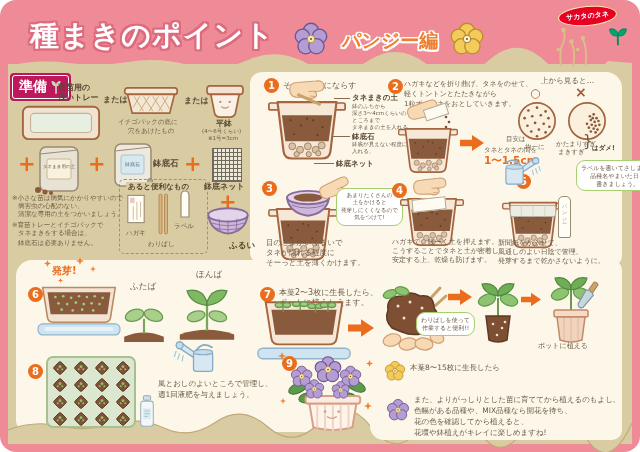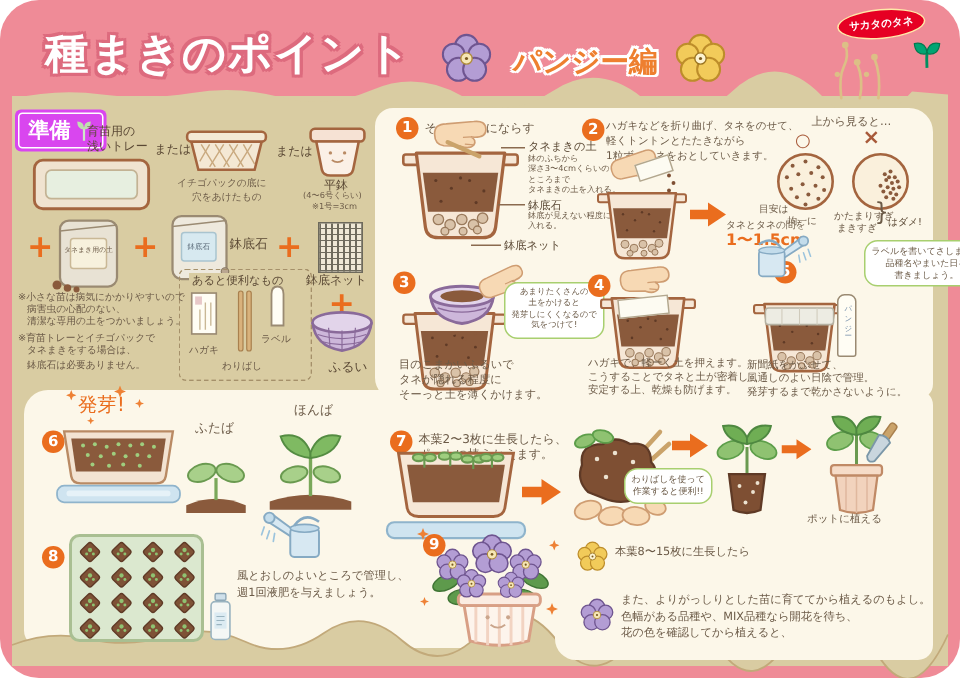--- a/index.html
+++ b/index.html
@@ -1,27 +1,27 @@
 <!DOCTYPE html>
 <html><head>
 <meta charset="utf-8">
 <style>
   html,body{margin:0;padding:0;background:#fff}
-  #stage{position:relative;width:640px;height:452px;background:#ef8b97;border-radius:26px;overflow:hidden;
+  #stage{position:relative;width:640px;height:452px;background:#ef8b97;border-radius:16px;overflow:hidden;
          font-family:"DejaVu Sans",sans-serif}
   .abs{position:absolute}
   svg.abs{display:block;overflow:visible}
   .panel{position:absolute;background:#fcf7e9}
   .t{position:absolute;font-size:7px;line-height:9.2px;color:#6b5a47;white-space:nowrap}
   .fs65{font-size:6.5px;line-height:8.2px}
   .fs55{font-size:5.5px;line-height:7px}
   .fs75{font-size:7.5px;line-height:9.6px}
   .fs8{font-size:8px;line-height:10px}
   .fs85{font-size:8.5px;line-height:10.6px}
-  .bld{font-weight:normal;color:#5a4834}
+  .bld{font-weight:bold;color:#5a4834}
   .org{color:#ea6d1e}
   .num{position:absolute;width:15px;height:15px;border-radius:50%;background:#ea6d1e;color:#fff;
        font-size:10px;font-weight:bold;text-align:center;line-height:15px}
   .plus{position:absolute;color:#ea6d1e;font-size:21px;font-weight:bold;line-height:20px}
   .bubble{position:absolute;background:#fff;border:1.5px solid #a8cf6f;border-radius:9px;
           color:#6b5a47;text-align:center;padding:3px 4px;white-space:nowrap}
   .mesh{position:absolute;border:1px solid #6e6a5c;background:
         repeating-linear-gradient(0deg,#6e6a5c 0 1px,transparent 1px 4px),
         repeating-linear-gradient(90deg,#6e6a5c 0 1px,transparent 1px 4px),#efe8d6}
   .dashbox{position:absolute;border:1.5px dashed #a5906a;border-radius:5px}
@@ -30,21 +30,21 @@
   .labelstick span{writing-mode:vertical-rl;font-size:5px;color:#7a93ad;letter-spacing:1px;padding-top:3px}
   .ln{position:absolute;height:1px;background:#8a6a4f}
   .hdr-title{position:absolute;font-size:29px;font-weight:bold;color:#fff;letter-spacing:1px;white-space:nowrap;
      text-shadow:2px 0 0 #dd6b7e,-2px 0 0 #dd6b7e,0 2px 0 #dd6b7e,0 -2px 0 #dd6b7e,
                  2px 2px 0 #dd6b7e,-2px -2px 0 #dd6b7e,2px -2px 0 #dd6b7e,-2px 2px 0 #dd6b7e}
   .hdr-ed{position:absolute;font-size:19px;font-weight:bold;color:#ee7f2f;white-space:nowrap;
      text-shadow:1.5px 0 0 #fff,-1.5px 0 0 #fff,0 1.5px 0 #fff,0 -1.5px 0 #fff,
                  1.5px 1.5px 0 #fff,-1.5px -1.5px 0 #fff,1.5px -1.5px 0 #fff,-1.5px 1.5px 0 #fff}
   .brand{position:absolute;background:#e60023;border:1.5px solid #ffe9a8;border-radius:50%;
          color:#fff;font-size:7px;font-weight:bold;padding:4px 7px;white-space:nowrap;transform:rotate(-5deg)}
-  .badge{position:absolute;background:#d946ef;border-radius:4px;padding:2px;display:flex;align-items:center}
+  .badge{position:absolute;background:#be185d;border-radius:4px;padding:2px;display:flex;align-items:center}
   .badge-in{border:1px solid #fff;border-radius:3px;color:#fff;font-weight:bold;font-size:14px;
             padding:2px 6px;display:flex;align-items:center;gap:3px;white-space:nowrap}
   .card{position:absolute;background:#fdfbf2;border:1px solid #b3a78e}
   .mark{position:absolute;color:#a85a3a;font-weight:bold}
 </style>
 </head>
 <body>
 
 <div id="stage">
 
@@ -262,21 +262,21 @@
   <div class="t fs8 bld" style="left:204px;top:182px">鉢底ネット</div>
   <div class="plus" style="left:219px;top:192px">+</div>
   <svg class="abs" style="left:204px;top:206px" width="48" height="34" viewBox="0 0 48 38">
     <path d="M2 10 Q4 28 24 31 Q44 28 46 10" fill="#cdb7da" stroke="#8a6a9a" stroke-width="2"></path>
     <ellipse cx="24" cy="10" rx="22" ry="7.5" fill="#e2d4ea" stroke="#8a6a9a" stroke-width="2"></ellipse>
     <g stroke="#8a6a9a" stroke-width="0.9" fill="none">
       <path d="M6 19 Q24 25 42 19 M8 24 Q24 29 40 24"></path>
         <path d="M14 14 L15 28 M24 16 L24 31 M34 14 L33 28"></path>
       </g>
   </svg>
-  <div class="t fs85 bld" style="left:219px;top:240px">ふるい</div>
+  <div class="t fs85 bld" style="left:229px;top:240px">ふるい</div>
 
   <div class="dashbox" style="left:119px;top:179px;width:87px;height:73px"></div>
   <div class="t fs75 bld" style="left:126px;top:182px;background:#d9cca2;padding:0 2px">あると便利なもの</div>
   <svg class="abs" style="left:126px;top:193px" width="20" height="32" viewBox="0 0 22 34">
     <rect x="2" y="2" width="18" height="30" fill="#fffdf4" stroke="#9a8a72" stroke-width="1.2"></rect>
     <rect x="4.5" y="4.5" width="5" height="6" fill="#e8c8c8"></rect>
     <path d="M8 14 V29 M12 9 V29 M16 9 V26" stroke="#c9b896" stroke-width="1"></path>
   </svg>
   <div class="t fs65" style="left:126px;top:229px">ハガキ</div>
   <svg class="abs" style="left:156px;top:192px" width="14" height="44" viewBox="0 0 14 44">
@@ -450,21 +450,21 @@
   <div class="bubble" style="left:576px;top:160px;font-size:6px;line-height:7.8px">
     <div>ラベルを書いてさします。</div>
     <div>品種名やまいた日を</div>
     <div>書きましょう。</div>
   </div>
   <div class="t" style="left:498px;top:239px">新聞紙をかぶせて、</div>
   <div class="t" style="left:498px;top:248px">風通しのよい日陰で管理。</div>
   <div class="t" style="left:498px;top:257px">発芽するまで乾かさないように。</div>
 
   <div class="num" style="left:28px;top:287px">6</div>
-  <div class="t org bld" style="left:52px;top:266px;font-size:13px;color:#ea6d1e">発芽!</div>
+  <div class="t org bld" style="left:52px;top:266px;font-size:10px;color:#ea6d1e">発芽!</div>
   <svg class="abs" style="left:44px;top:260px" width="7" height="7">
       <use href="#sy-spark" width="7" height="7"></use>
     </svg>
   <svg class="abs" style="left:76px;top:257px" width="8" height="8">
       <use href="#sy-spark" width="8" height="8"></use>
     </svg>
   <svg class="abs" style="left:90px;top:266px" width="6" height="6">
       <use href="#sy-spark" width="6" height="6"></use>
     </svg>
   <svg class="abs" style="left:58px;top:278px" width="5" height="5">
@@ -678,14 +678,15 @@
   <svg class="abs" style="left:384px;top:360px" width="22" height="22">
       <use href="#sy-pansy-y" width="22" height="22"></use>
     </svg>
   <div class="t fs75" style="left:410px;top:363px">本葉8〜15枚に生長したら</div>
   <svg class="abs" style="left:386px;top:398px" width="24" height="24">
       <use href="#sy-pansy-p" width="24" height="24"></use>
     </svg>
   <div class="t fs75" style="left:414px;top:395px">また、よりがっしりとした苗に育ててから植えるのもよし。</div>
   <div class="t fs75" style="left:414px;top:406px">色幅がある品種や、MIX品種なら開花を待ち、</div>
   <div class="t fs75" style="left:414px;top:417px">花の色を確認してから植えると、</div>
+  <div class="t fs75" style="left:414px;top:428px">花壇や鉢植えがキレイに楽しめますね!</div>
 
 </div>
 
 </body></html>

